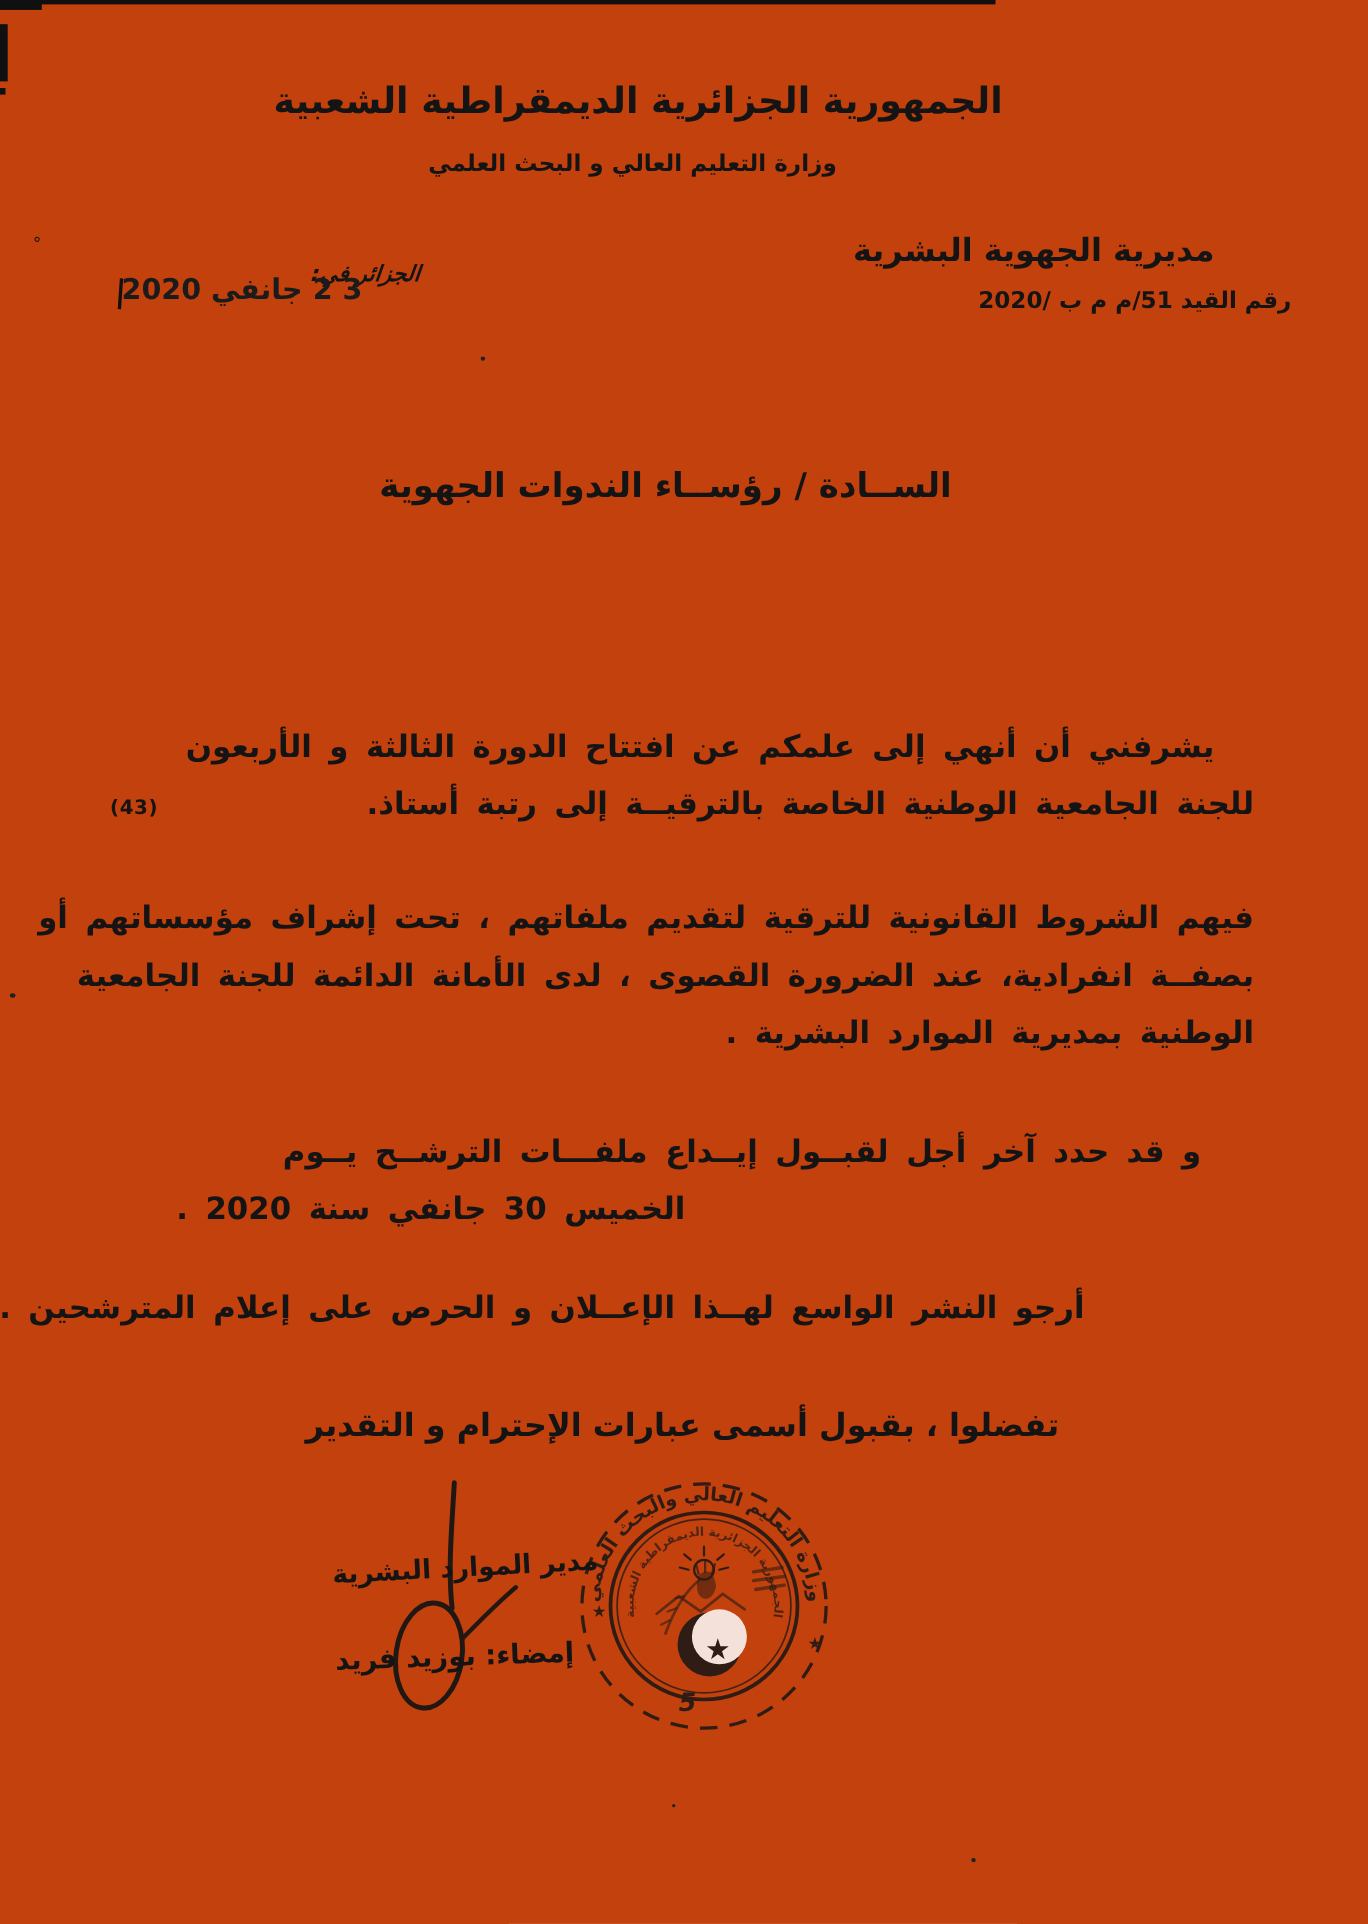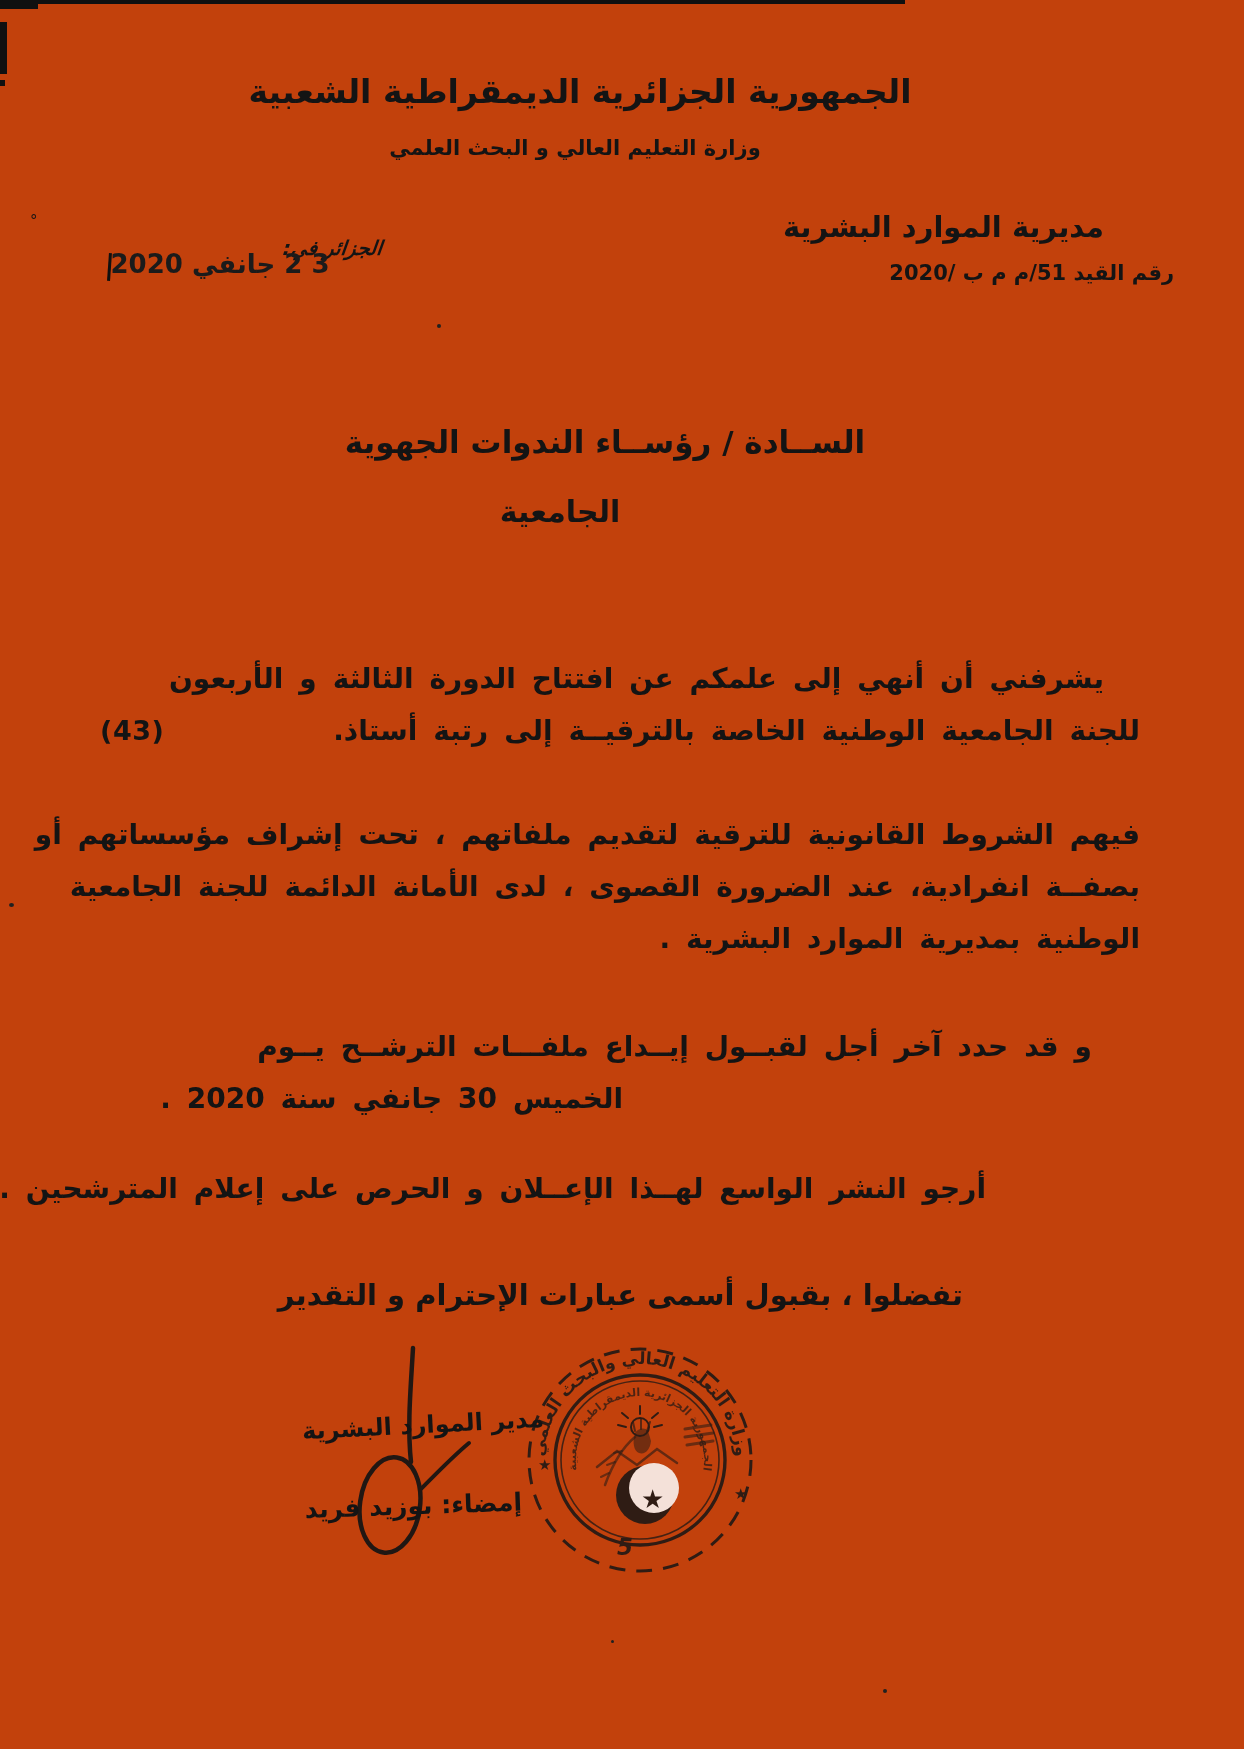--- a/index.html
+++ b/index.html
@@ -58,32 +58,31 @@
   <div class="abs artifact" style="top:80px;left:0;width:5px;height:6px;"></div>
   <div class="abs dot" style="top:324px;left:437px;width:4px;height:4px;"></div>
   <div class="abs dot" style="top:903px;left:9px;width:5px;height:4px;"></div>
   <div class="abs dot" style="top:1640px;left:611px;width:3px;height:3px;"></div>
   <div class="abs dot" style="top:1689px;left:883px;width:4px;height:4px;"></div>
   <div class="abs artifact" style="top:253px;left:108px;width:3px;height:28px;transform:rotate(4deg);"></div>
 
   <div class="abs ar b header-line1">الجمهورية الجزائرية الديمقراطية الشعبية</div>
   <div class="abs ar b header-line2">وزارة التعليم العالي و البحث العلمي</div>
 
-  <div class="abs ar b directorate">مديرية الموارد البشرية</div>
+  <div class="abs ar b directorate">مديرية الجهوية البشرية</div>
   <div class="abs ar b registry">رقم القيد 51/م م ب /2020</div>
   <div class="abs ar b place">الجزائر في:</div>
   <div class="abs ar b date-stamp">3 2 جانفي 2020</div>
   <div class="abs degree">°</div>
 
   <div class="abs ar b recipient1">الســادة /  رؤســاء  الندوات الجهوية</div>
-  <div class="abs ar b recipient2">الجامعية</div>
 
   <div class="abs ar body-line p1l1">يشرفني أن أنهي إلى علمكم عن افتتاح الدورة الثالثة و  الأربعون</div>
   <div class="abs body-line p1l2">
-    <span style="direction:ltr;font-size:27px;">(43)</span>
+    <span style="direction:ltr;font-size:18px;">(43)</span>
     <span class="ar">للجنة الجامعية الوطنية الخاصة بالترقيــة إلى رتبة أستاذ.</span>
   </div>
   <div class="abs ar body-line p2l2">فيهم الشروط القانونية للترقية لتقديم ملفاتهم ، تحت إشراف مؤسساتهم  أو</div>
   <div class="abs ar body-line p2l3">بصفــة انفرادية، عند الضرورة القصوى ،  لدى الأمانة الدائمة للجنة الجامعية</div>
   <div class="abs ar body-line p2l4">الوطنية بمديرية الموارد البشرية .</div>
   <div class="abs ar body-line p3l1">و قد حدد آخر أجل لقبــول إيــداع ملفـــات الترشــح يــوم</div>
   <div class="abs ar body-line p3l2">الخميس 30 جانفي سنة 2020 .</div>
   <div class="abs ar body-line p4l1">أرجو النشر الواسع لهــذا الإعــلان و الحرص على إعلام المترشحين .</div>
 
   <div class="abs ar closing">تفضلوا ، بقبول أسمى عبارات الإحترام و التقدير</div>

